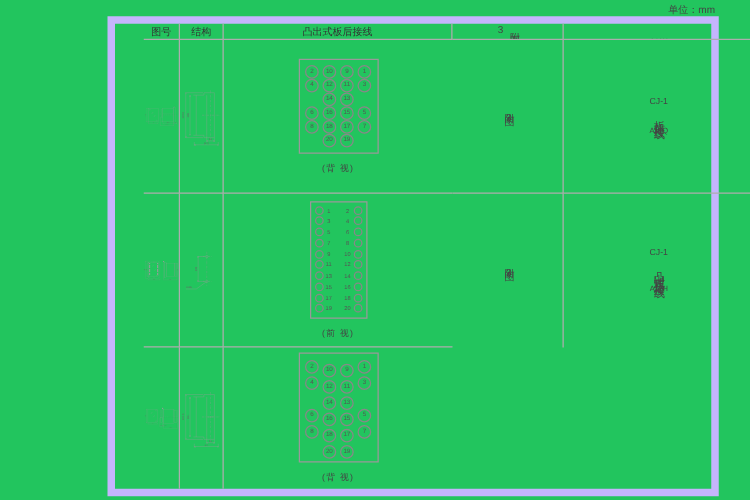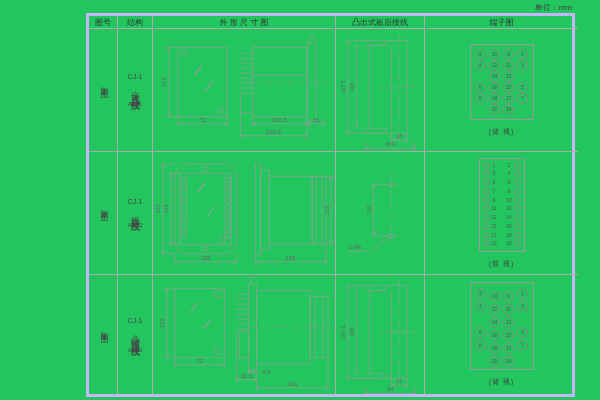--- a/index.html
+++ b/index.html
@@ -1,21 +1,21 @@
 <!DOCTYPE html>
 <html><head>
 <meta charset="utf-8">
 <style>
   html,body{margin:0;padding:0;background:#fff;}
   .page{position:relative;width:600px;height:400px;background:#22c55e;overflow:hidden;
         font-family:"Liberation Sans",sans-serif;color:#555;}
   .unit{position:absolute;top:2px;right:28px;font-size:8px;color:#444;}
   .tbl{position:absolute;left:86px;top:13px;width:489px;height:384px;
        display:grid;grid-template-columns:29px 35px 183px 89px 153px;
-       grid-template-rows:13px 123px 123px 1fr;border:3px solid #c4b5fd;box-sizing:border-box;}
+       grid-template-rows:13px 123px 123px 1fr;border:6px solid #c4b5fd;box-sizing:border-box;padding-left:23px;}
   .c{border-right:1px solid #adadad;border-bottom:1px solid #adadad;
      display:flex;align-items:center;justify-content:center;overflow:hidden;box-sizing:border-box;}
   .c.last{border-right:none;}
   .c.bot{border-bottom:none;}
   .hdr{font-size:8px;color:#333;white-space:nowrap;}
   .figcell,.structcell{flex-direction:column;}
   .vtext{writing-mode:vertical-rl;text-orientation:upright;font-size:9px;letter-spacing:2px;color:#444;}
   .figcell .vtext{font-size:8px;letter-spacing:3px;}
   .model{font-size:7px;color:#444;margin-bottom:4px;}
   .code{font-size:6px;color:#444;margin-top:5px;}
@@ -51,23 +51,21 @@
   </defs>
 </svg>
 
 <div class="page">
   <div class="unit">单位：mm</div>
 
   <div class="tbl">
 
     <div class="c hdr">图号</div>
     <div class="c hdr">结构</div>
-    <div class="c hdr">外 形 尺 寸 图</div>
     <div class="c hdr">凸出式板后接线</div>
-    <div class="c hdr last">端子图</div>
 
     <div class="c figcell">
       <div class="vtext">附图3</div>
     </div>
     <div class="c structcell">
       <div class="model">CJ-1</div>
       <div class="vtext">嵌入式后接线</div>
       <div class="code">A11K</div>
     </div>
     <div class="c">

